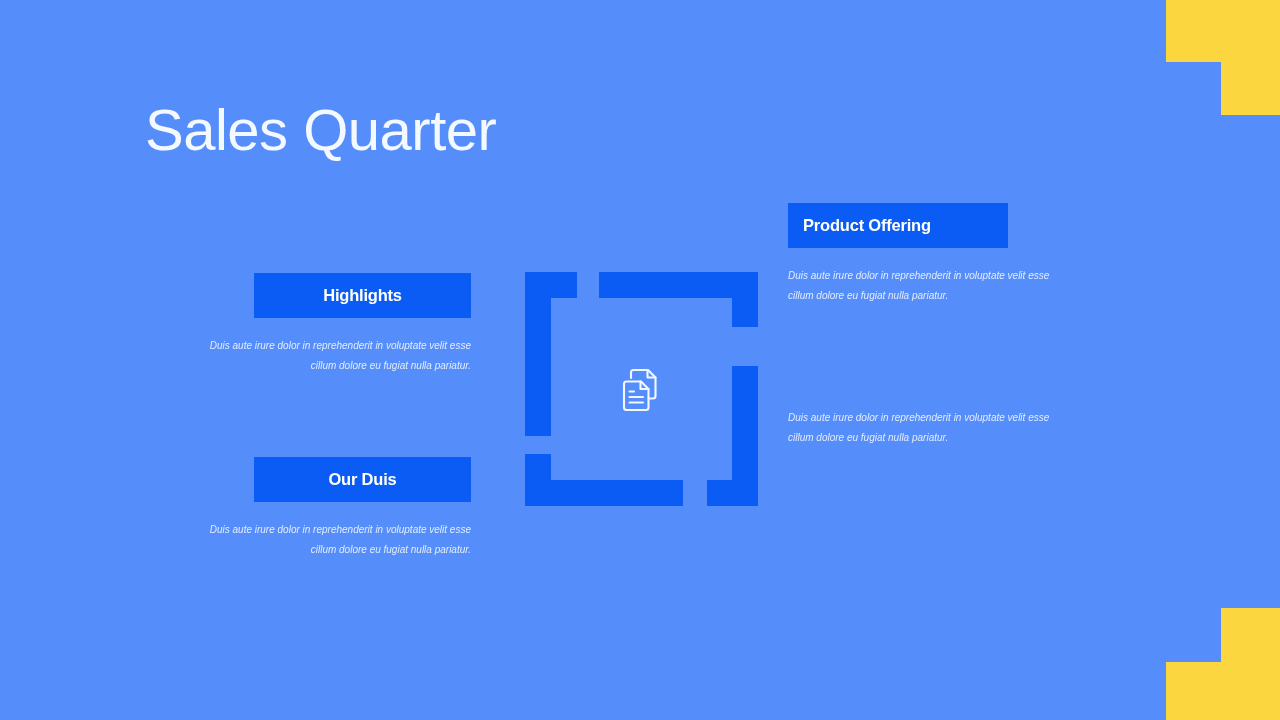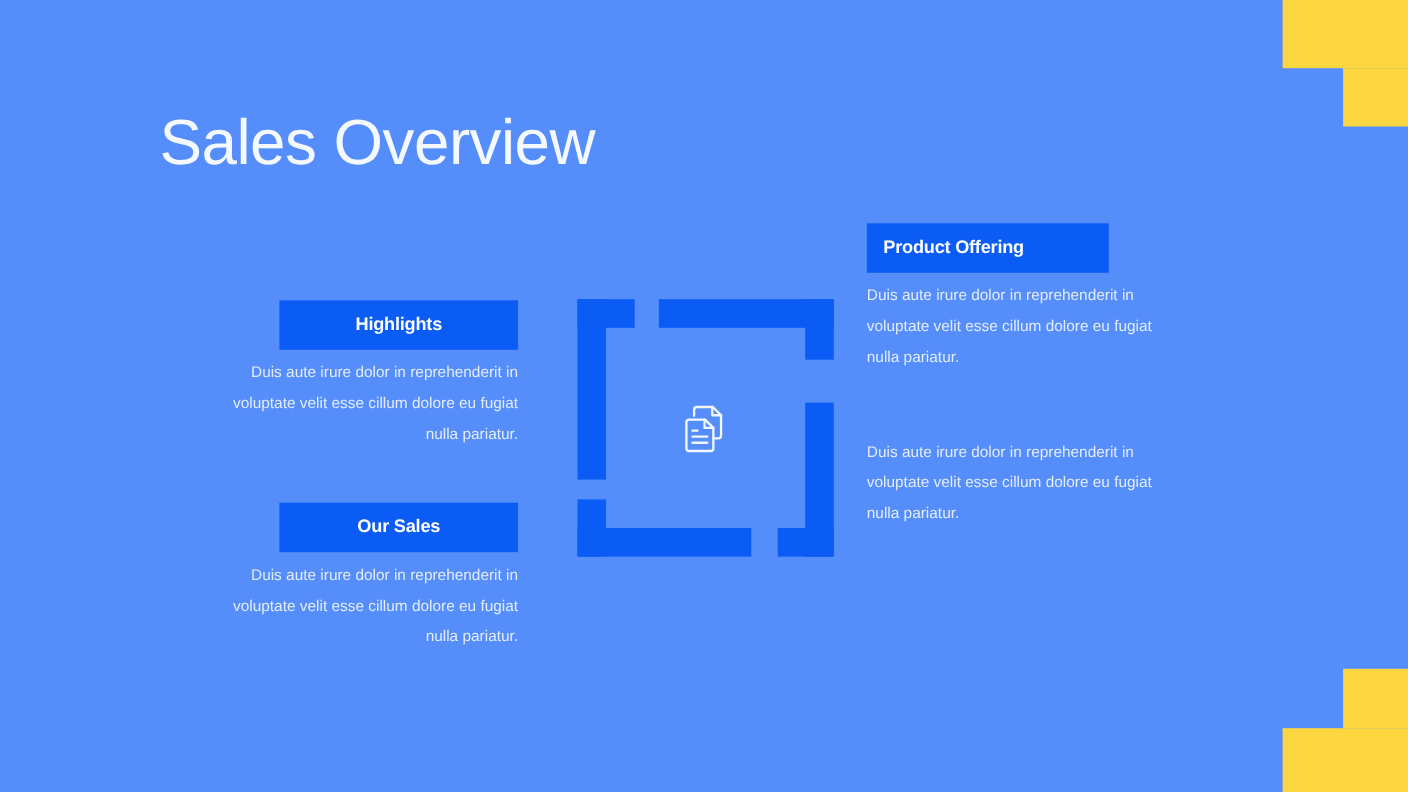--- a/index.html
+++ b/index.html
@@ -42,26 +42,27 @@
     padding:6px 15px;
   }
   .card-title {
     font-size:16.5px;
     font-weight:bold;
     color:#ffffff;
     letter-spacing:-0.2px;
     white-space:nowrap;
   }
   .card-body {
-    font-size:14px;
+    font-size:10px;
     font-weight:300;
     line-height:2.0;
     color:#eef4ff;
     opacity:.92;
-    margin-top:6px;
+    margin-top:18px;
+    font-style:italic;
   }
 
   
   .card.left .card-bar   { justify-content:center; }
   .card.left .card-body  { text-align:right; }
   
   .card.right .card-bar  { justify-content:flex-start; }
   .card.right .card-body { text-align:left; }
 
   #card-highlights   { left:204px; top:273px; width:267px; }
@@ -98,32 +99,32 @@
   }
 </style>
 </head>
 <body>
 
 <div class="accent" id="accent-tr-big"></div>
 <div class="accent" id="accent-tr-small"></div>
 <div class="accent" id="accent-br-big"></div>
 <div class="accent" id="accent-br-small"></div>
 
-<h1 id="page-title">Sales Overview</h1>
+<h1 id="page-title">Sales Quarter</h1>
 
 <div class="card left" id="card-highlights">
   <div class="card-bar">
     <span class="card-title">Highlights</span>
   </div>
   <p class="card-body">Duis aute irure dolor in reprehenderit in voluptate velit esse cillum dolore eu fugiat nulla pariatur.</p>
 </div>
 
 <div class="card left" id="card-our-teams">
   <div class="card-bar">
-    <span class="card-title">Our Sales</span>
+    <span class="card-title">Our Duis</span>
   </div>
   <p class="card-body">Duis aute irure dolor in reprehenderit in voluptate velit esse cillum dolore eu fugiat nulla pariatur.</p>
 </div>
 
 <div class="card right" id="card-product-offering">
   <div class="card-bar">
     <span class="card-title">Product Offering</span>
   </div>
   <p class="card-body">Duis aute irure dolor in reprehenderit in voluptate velit esse cillum dolore eu fugiat nulla pariatur.</p>
 </div>

